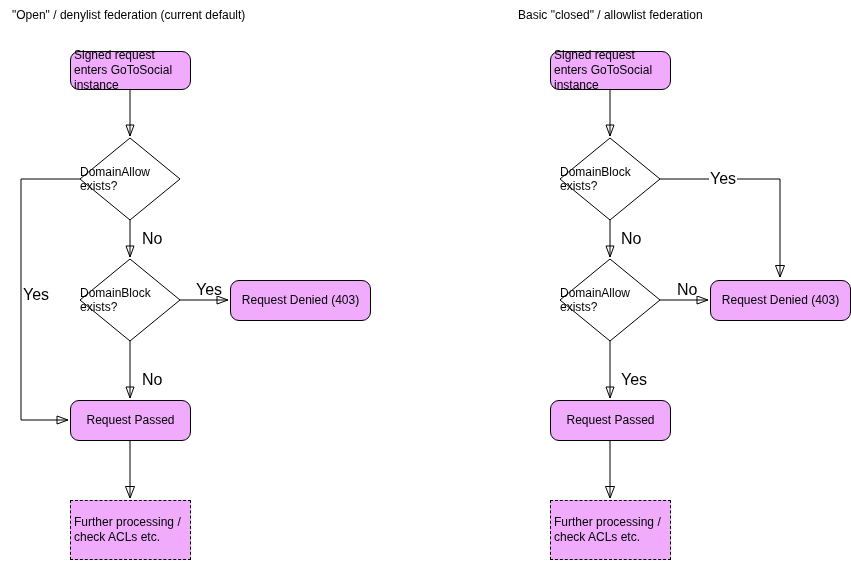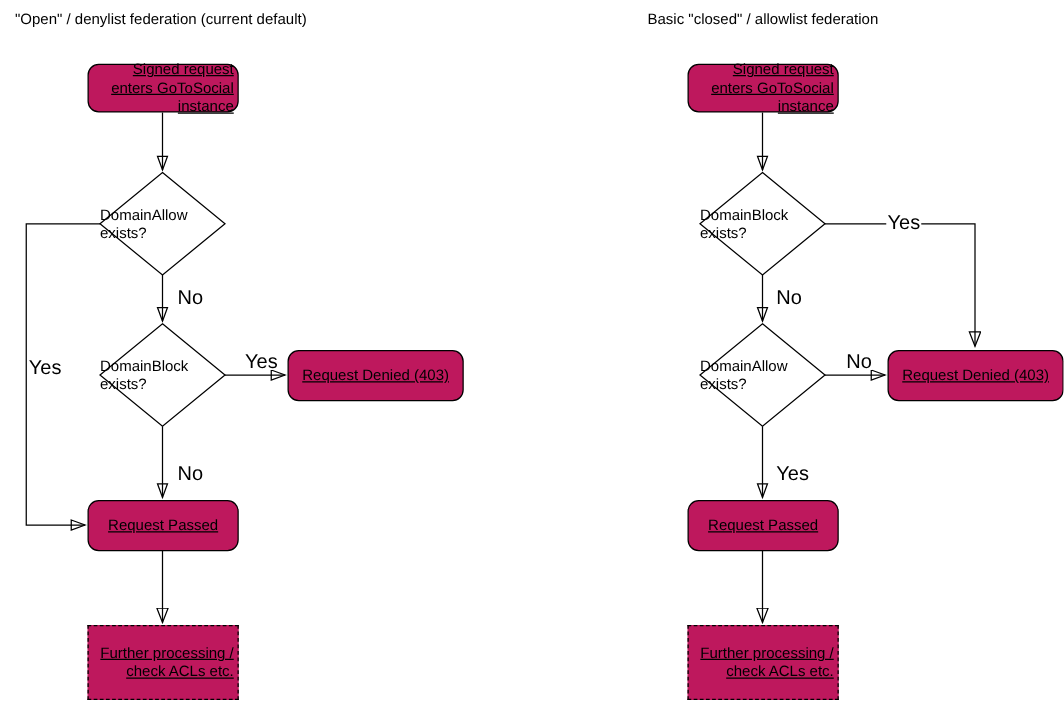--- a/index.html
+++ b/index.html
@@ -5,24 +5,24 @@
   html,body{margin:0;padding:0;background:#ffffff;}
   .canvas{
     position:relative;width:851px;height:561px;background:#ffffff;
     font-family:"Liberation Sans",sans-serif;color:#000;overflow:hidden;
   }
   .edges{position:absolute;left:0;top:0;}
   .edges path{fill:none;stroke:#000;stroke-width:1;}
   .edges polygon{fill:#fff;stroke:#000;stroke-width:1;}
   .title{position:absolute;font-size:12px;line-height:14px;white-space:nowrap;}
   .node{
-    position:absolute;box-sizing:border-box;background:#be185d;
+    position:absolute;box-sizing:border-box;background:#f0abfc;
     border:1px solid #000;border-radius:9px;
     display:flex;align-items:center;justify-content:center;
-    text-align:right;font-size:12px;line-height:15px;padding:1px 3px;text-decoration:underline;
+    text-align:left;font-size:12px;line-height:15px;padding:1px 3px;
   }
   .node.dashed{border:1px dashed #000;border-radius:0;}
   .diamond-label{
     position:absolute;display:flex;align-items:center;justify-content:center;
     font-size:12px;line-height:14px;background:transparent;
   }
   .edge-label{
     position:absolute;font-size:16px;line-height:13px;background:#fff;padding:0 1px;
     white-space:nowrap;
   }

